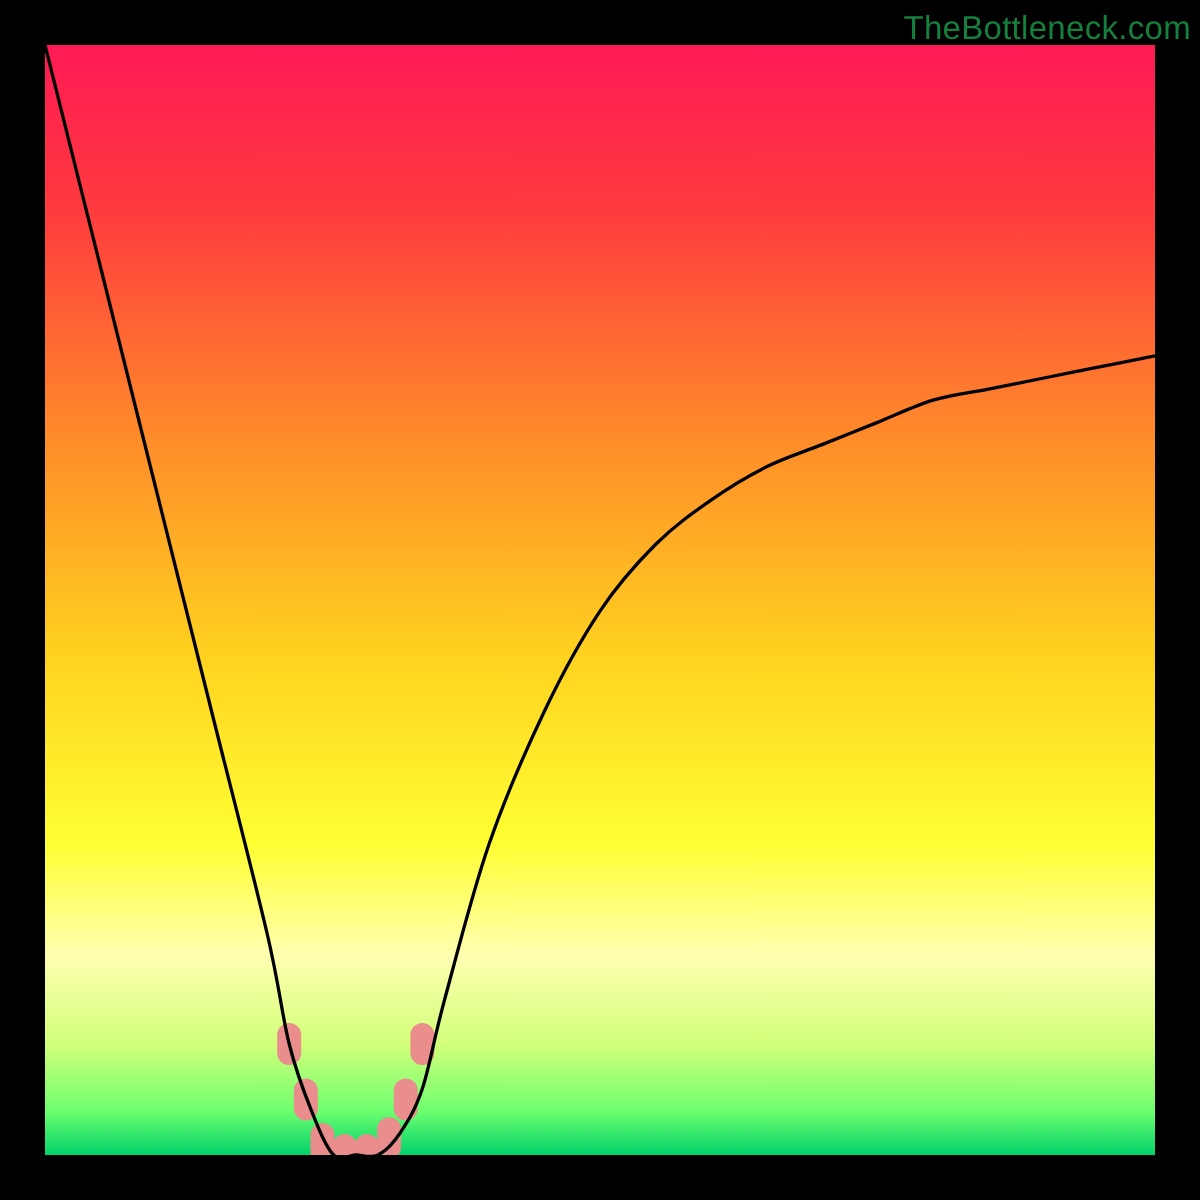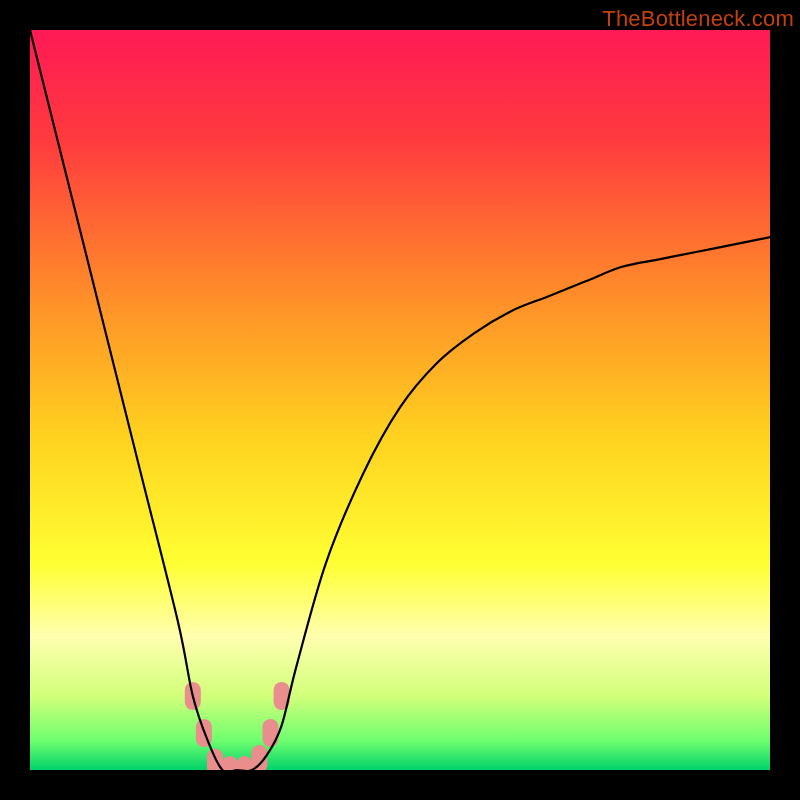--- a/index.html
+++ b/index.html
@@ -17,21 +17,21 @@
     position: absolute;
     left: 0;
     top: 0;
     width: 740px;
     height: 740px;
   }
   .watermark {
     position: absolute;
     top: 6px;
     right: 6px;
-    color: #c2410c;
+    color: #15803d;
     font-size: 22px;
     font-weight: 500;
     letter-spacing: 0.2px;
     font-family: Arial, Helvetica, sans-serif;
   }
   svg { display: block; }
 </style>
 </head>
 <body>
 

